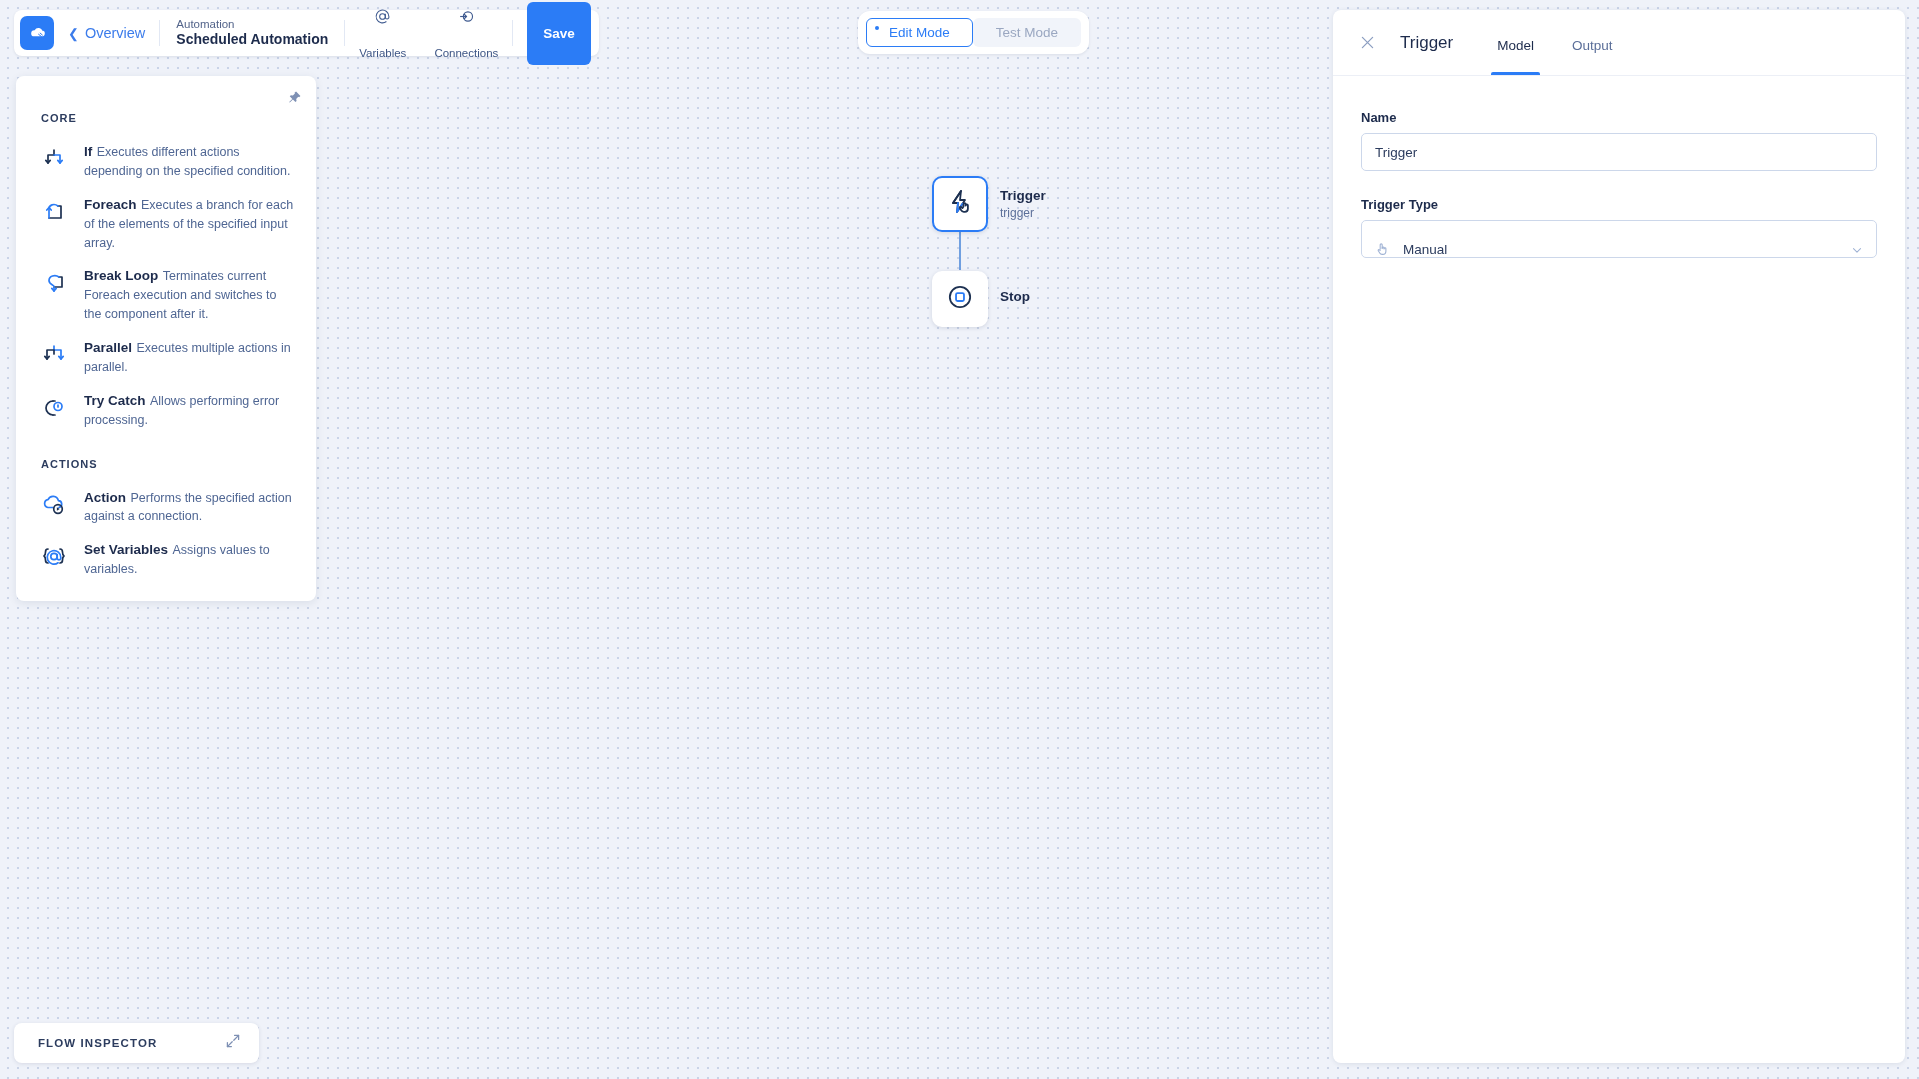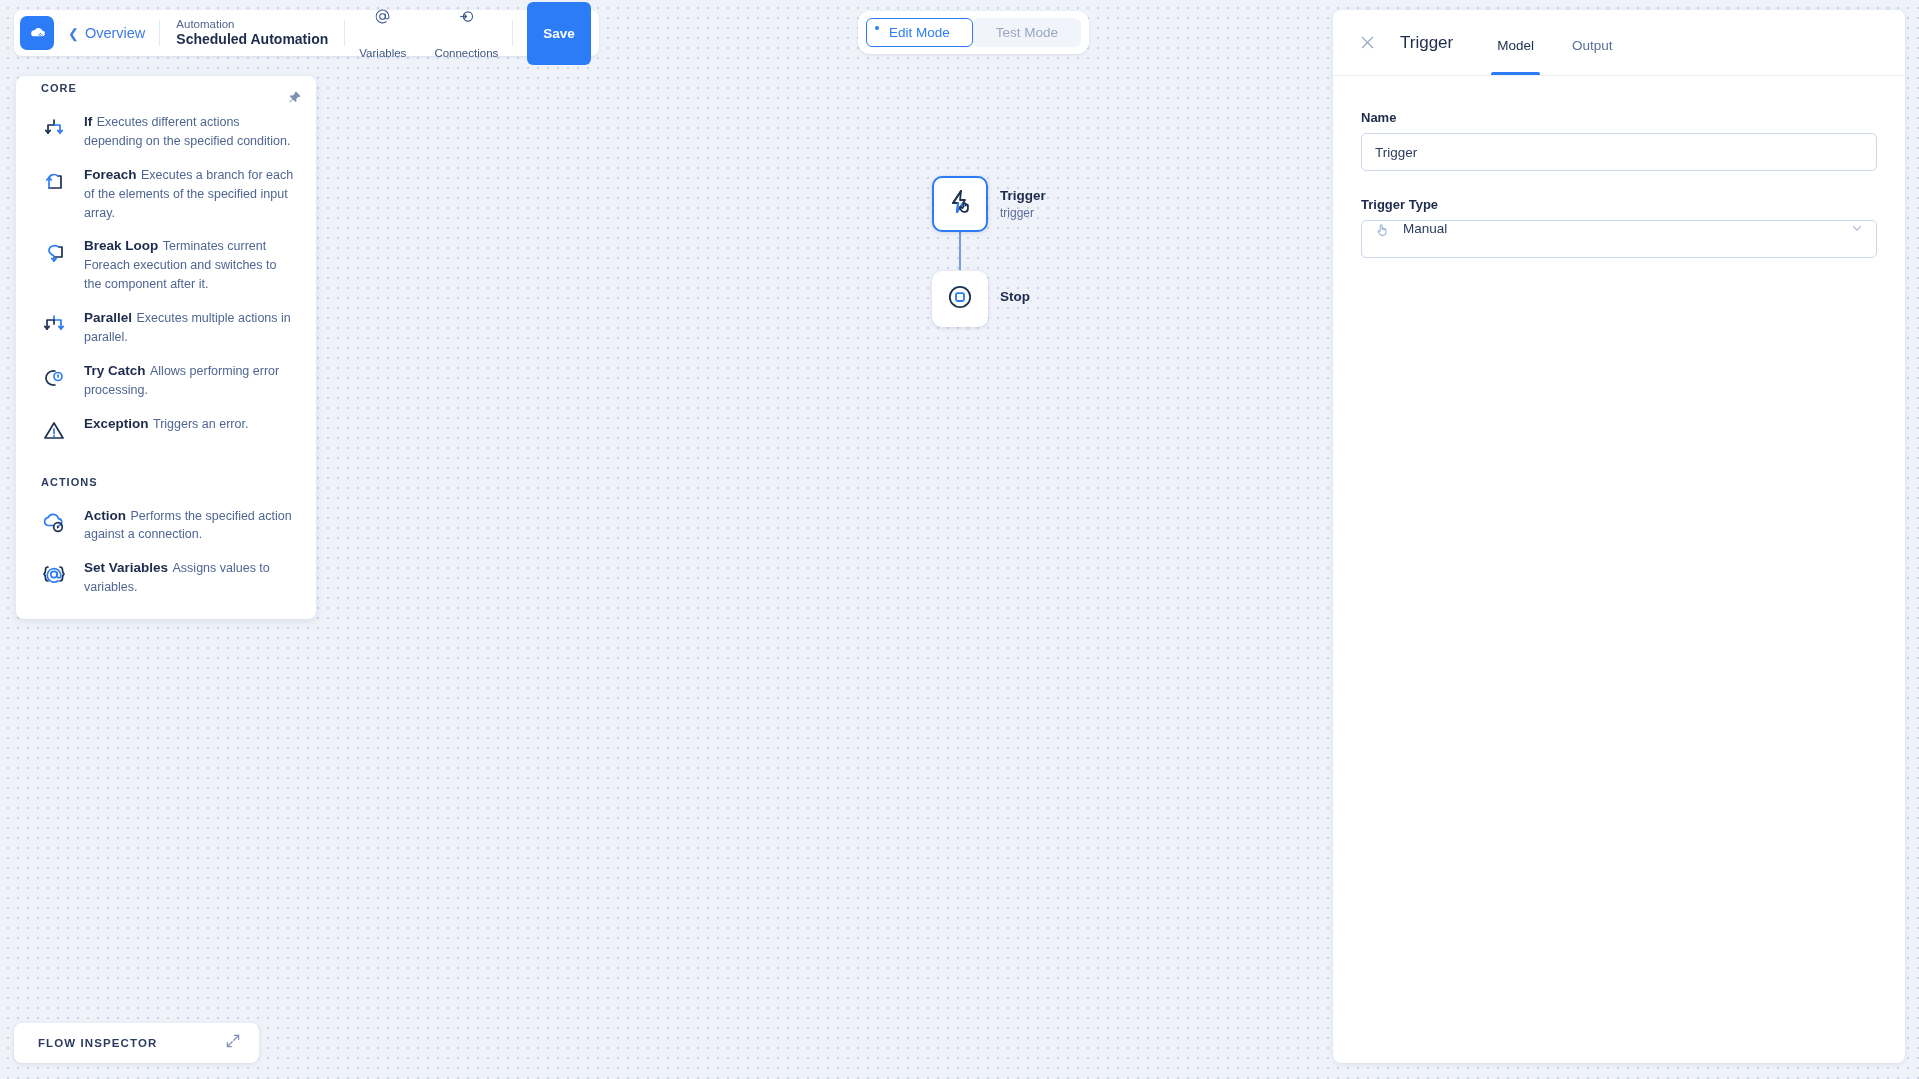--- a/index.html
+++ b/index.html
@@ -104,21 +104,21 @@
   }
 
   
   #palette {
     position: absolute;
     left: 16px; top: 76px;
     width: 300px;
     background: #ffffff;
     border-radius: 8px;
     box-shadow: 0 2px 8px rgba(30,45,80,.10);
-    padding: 0 0 16px 0;
+    padding: 30px 0 16px 0;
   }
   .pal-pin {
     position: absolute; right: 14px; top: 14px;
     cursor: pointer; color: #7e90b4;
   }
   .pal-section {
     font-size: 11px;
     letter-spacing: 1px;
     font-weight: bold;
     color: #2c3c5e;
@@ -220,21 +220,21 @@
     color: #2c3c5e;
     padding: 0 13px;
     font-family: "Liberation Sans", sans-serif;
     background: #fff;
   }
   .field-gap { height: 26px; }
   .select-wrap {
     width: 100%; height: 38px;
     border: 1px solid #ccd7ea;
     border-radius: 5px;
-    display: flex; align-items: flex-start;
+    display: flex; align-items: flex-end;
     padding: 0 12px;
     cursor: pointer;
     background: #fff;
   }
   .select-wrap .sel-ico { margin-right: 12px; display:flex; color:#9fb2d4; }
   .select-wrap .sel-val { font-size: 13.5px; color: #2c3c5e; flex: 1; }
   .select-wrap .sel-chev { color: #9fb2d4; display:flex; }
 </style>
 </head>
 <body>
@@ -380,33 +380,20 @@
           <path d="M18 11v2" stroke="#2b7cf6"></path>
           <path d="M13 7h2M13 21h2" stroke="#1d3152"></path>
         </svg>
       </span>
       <span class="pal-txt">
         <span class="pal-name">Try Catch</span>
         <span class="pal-desc">Allows performing error processing.</span>
       </span>
     </div>
 
-    <div class="pal-item">
-      <span class="pal-ico">
-        <svg width="28" height="28" viewBox="0 0 28 28" fill="none" stroke-width="1.7" stroke-linecap="round" stroke-linejoin="round">
-          <path d="M14 6L23 21H5z" stroke="#1d3152"></path>
-          <path d="M14 12v4.5" stroke="#2b7cf6"></path>
-          <path d="M14 18.6v.6" stroke="#2b7cf6"></path>
-        </svg>
-      </span>
-      <span class="pal-txt">
-        <span class="pal-name">Exception</span>
-        <span class="pal-desc">Triggers an error.</span>
-      </span>
-    </div>
 
 
     <div class="pal-section second">ACTIONS</div>
 
     <div class="pal-item">
       <span class="pal-ico">
         <svg width="28" height="28" viewBox="0 0 28 28" fill="none" stroke-width="1.7" stroke-linecap="round" stroke-linejoin="round">
           <path d="M19 16.5a3.5 3.5 0 0 0-.6-6.9 5.5 5.5 0 0 0-10.4-1A4 4 0 0 0 8 16.5h5" stroke="#2b7cf6"></path>
           <circle cx="18" cy="18" r="4.3" stroke="#1d3152"></circle>
           <path d="M16.9 16.2l2.8 1.8-2.8 1.8z" fill="#1d3152" stroke="none"></path>

